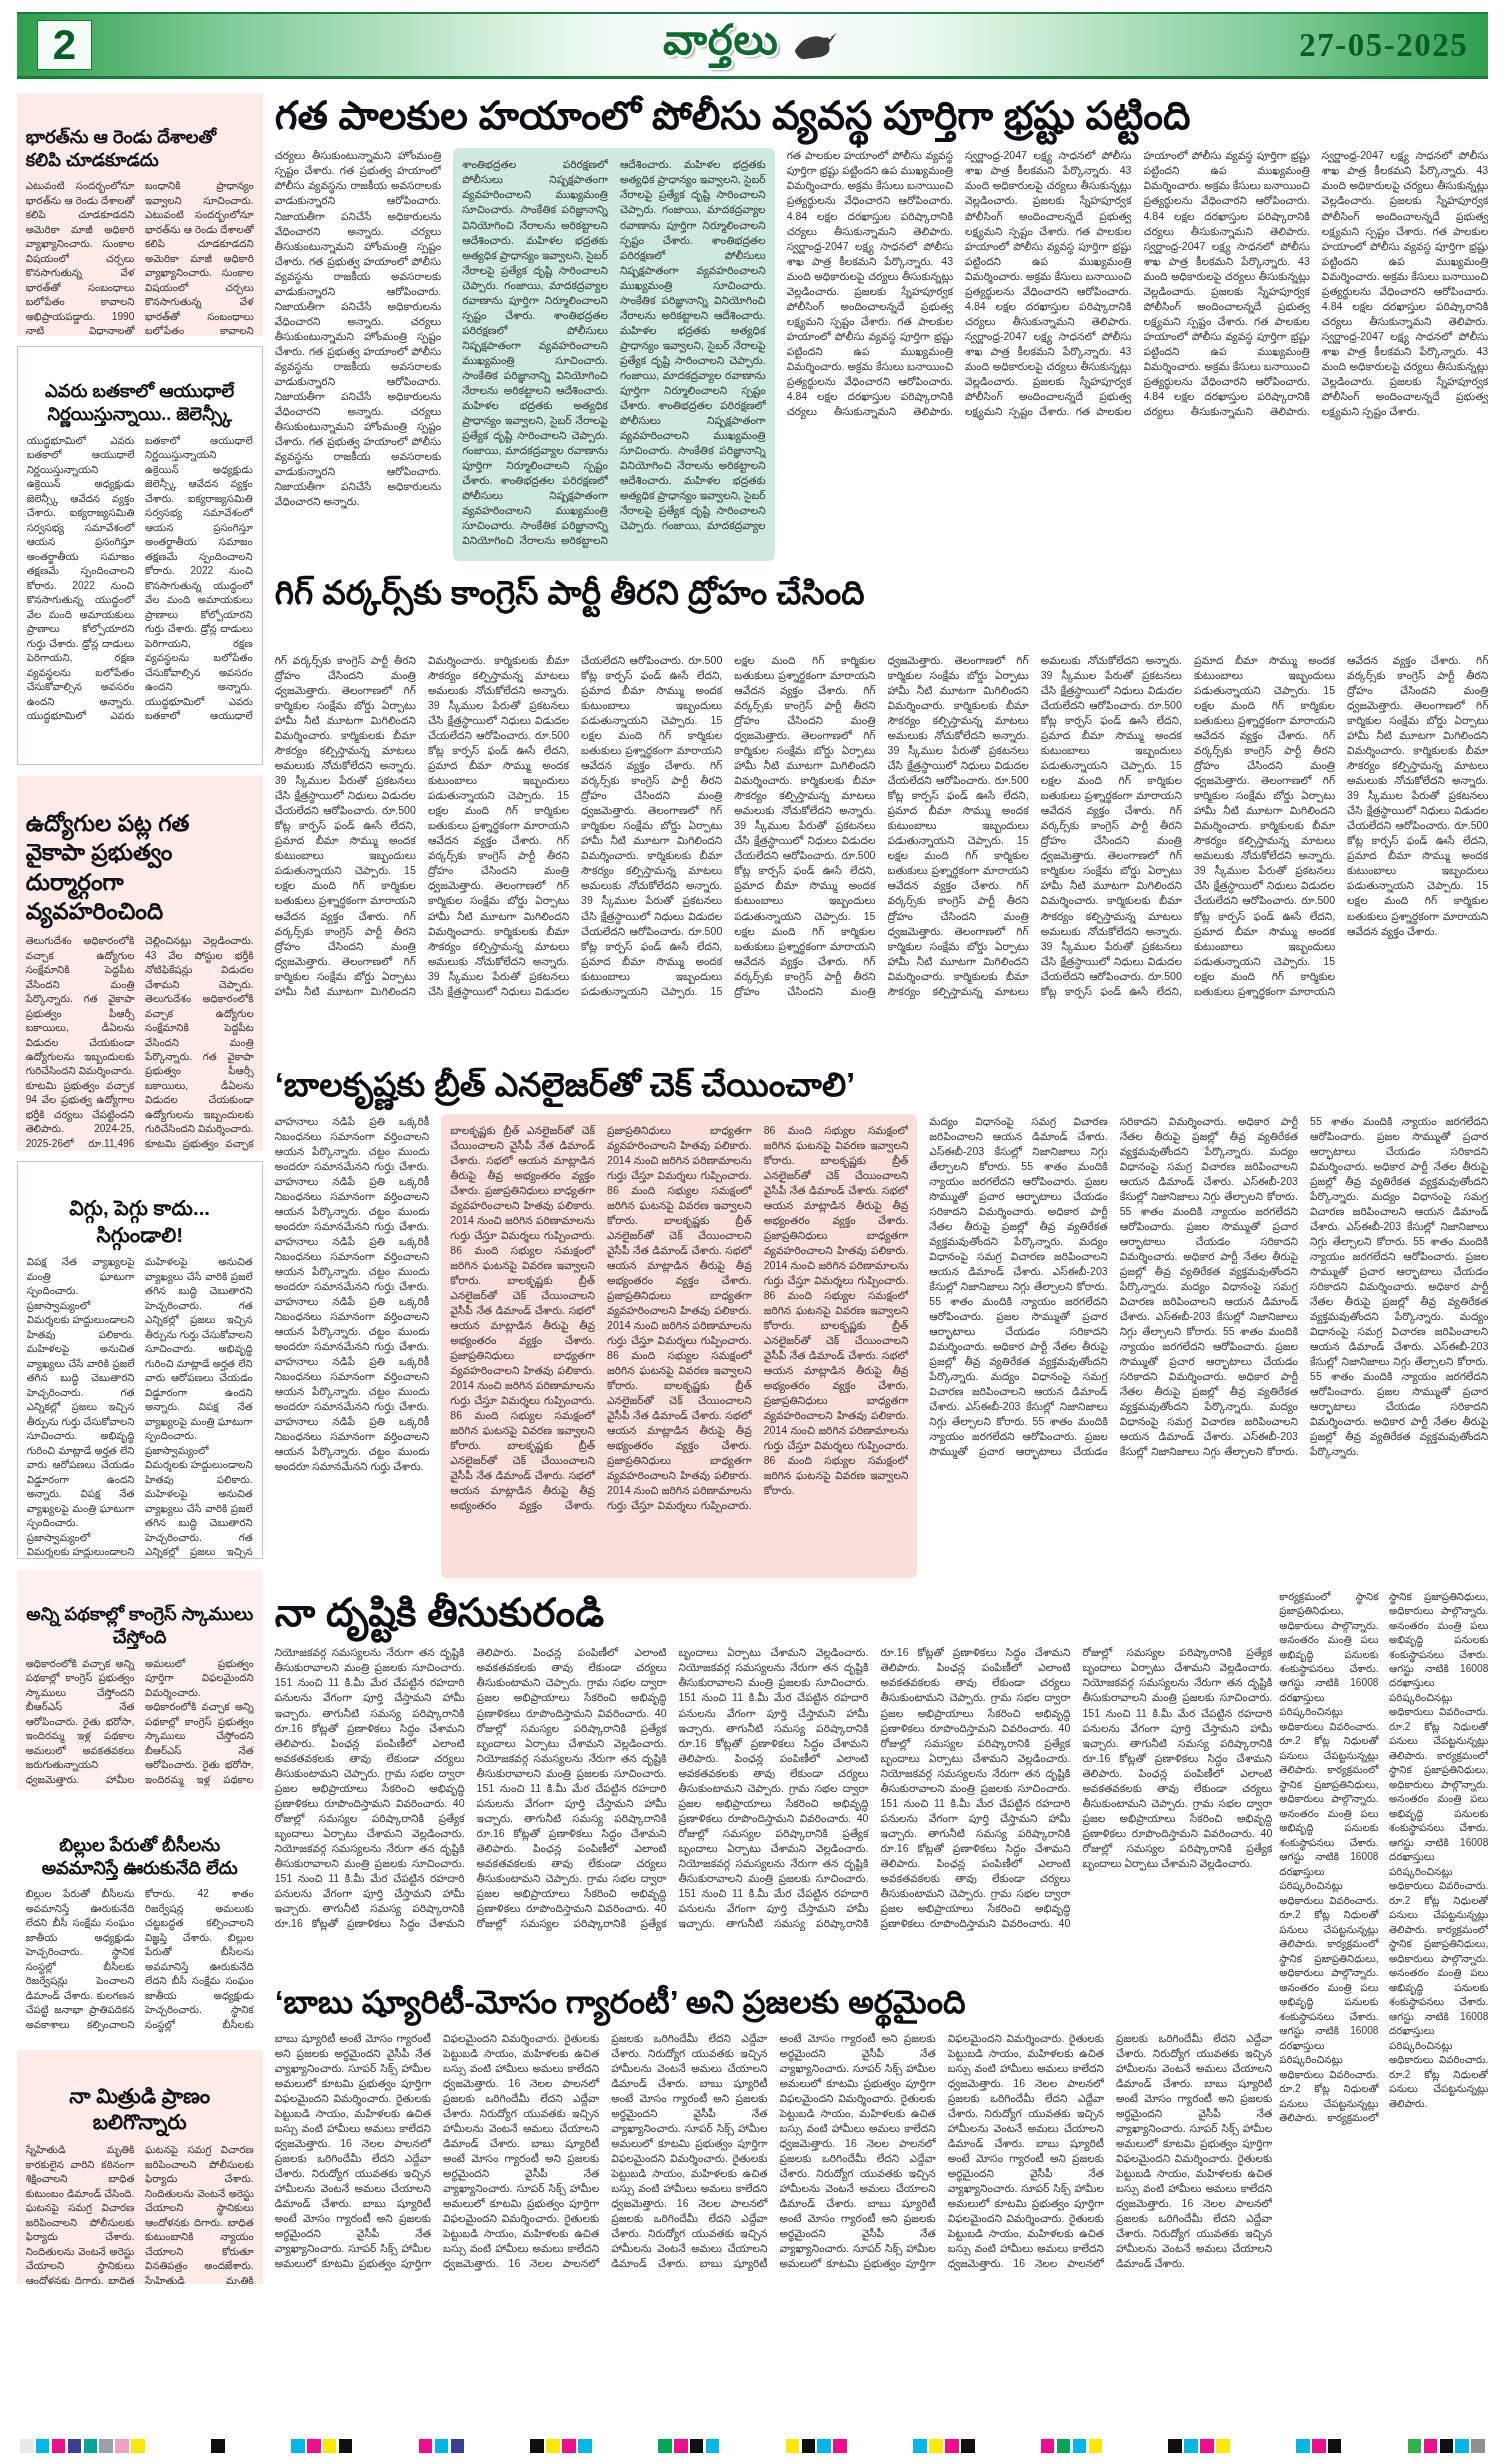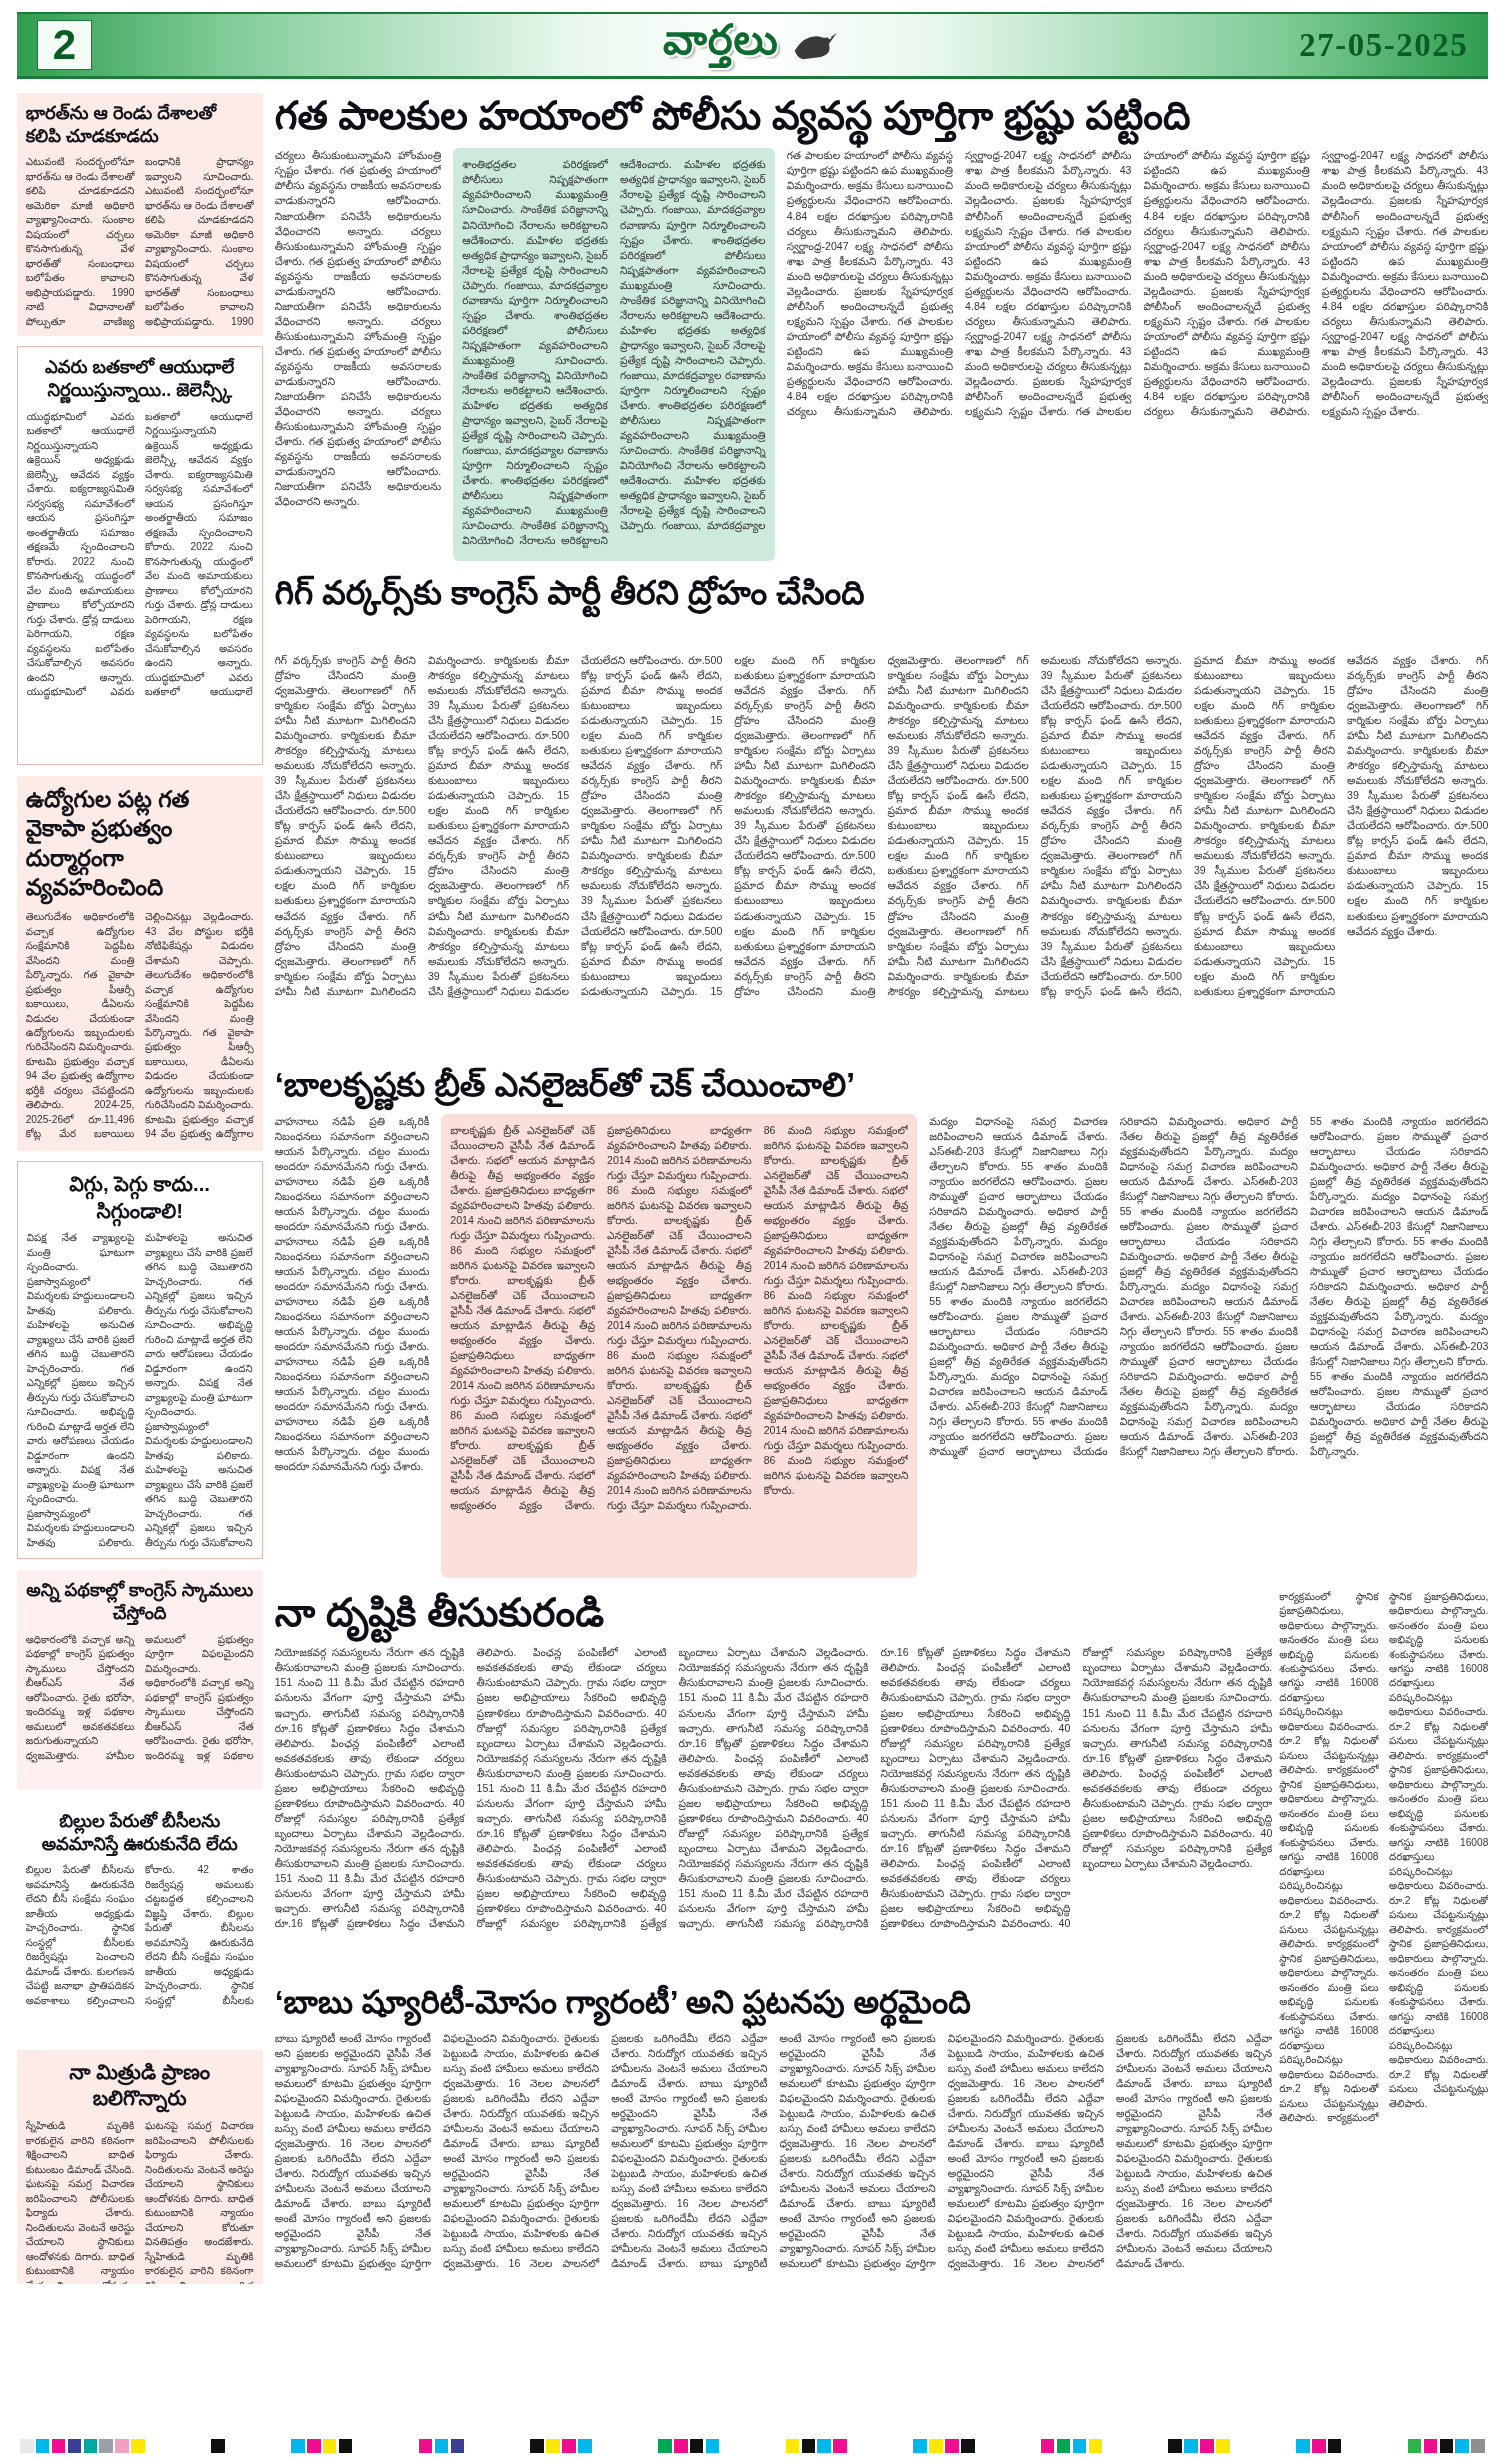--- a/index.html
+++ b/index.html
@@ -23,21 +23,21 @@
   
   .content { display:flex; gap:12px; height:2309px; overflow:hidden; }
   .sidebar { width:246px; flex:none; display:flex; flex-direction:column; gap:10.6px; }
   .main { flex:1; display:flex; flex-direction:column; gap:12px; min-width:0; }
 
   
   .sb-article { padding:9px 9px 7.6px; overflow:hidden; }
   .bg-pink { background:#fcebe7; }
   .bg-rose { background:#fdf0ee; }
   .bordered { border:0.8px solid #e3b9b1; }
-  .sb-headline { font-weight:bold; color:#14141c; line-height:1.28; margin-bottom:7.6px; }
+  .sb-headline { font-weight:bold; color:#14141c; line-height:1.28; margin-bottom:7.6px;margin-top:24px; }
   .sb-h-24 { font-size:18px; }
   .sb-h-27 { font-size:20.5px; }
   .sb-h-30 { font-size:23px; }
   .t-center { text-align:center; }
   .sb-body { column-count:2; column-gap:10.6px; font-size:10.2px; line-height:1.42; text-align:justify; overflow:hidden; color:#333; }
 
   
   .m-article { overflow:hidden; }
   .m-headline { font-weight:bold; color:#0e0e16; line-height:1.2; margin-bottom:9px; }
   .m-h-48 { font-size:39px; }
@@ -158,21 +158,21 @@
 
       <div class="bottom">
         <div class="bottom-left">
 
           <article class="m-article">
             <h1 class="m-headline m-h-48">నా దృష్టికి తీసుకురండి</h1>
             <div class="m-body c5 h-a4">నియోజకవర్గ సమస్యలను నేరుగా తన దృష్టికి తీసుకురావాలని మంత్రి ప్రజలకు సూచించారు. 151 నుంచి 11 కి.మీ మేర చేపట్టిన రహదారి పనులను వేగంగా పూర్తి చేస్తామని హామీ ఇచ్చారు. తాగునీటి సమస్య పరిష్కారానికి రూ.16 కోట్లతో ప్రణాళికలు సిద్ధం చేశామని తెలిపారు. పింఛన్ల పంపిణీలో ఎలాంటి అవకతవకలకు తావు లేకుండా చర్యలు తీసుకుంటామని చెప్పారు. గ్రామ సభల ద్వారా ప్రజల అభిప్రాయాలు సేకరించి అభివృద్ధి ప్రణాళికలు రూపొందిస్తామని వివరించారు. 40 రోజుల్లో సమస్యల పరిష్కారానికి ప్రత్యేక బృందాలు ఏర్పాటు చేశామని వెల్లడించారు. నియోజకవర్గ సమస్యలను నేరుగా తన దృష్టికి తీసుకురావాలని మంత్రి ప్రజలకు సూచించారు. 151 నుంచి 11 కి.మీ మేర చేపట్టిన రహదారి పనులను వేగంగా పూర్తి చేస్తామని హామీ ఇచ్చారు. తాగునీటి సమస్య పరిష్కారానికి రూ.16 కోట్లతో ప్రణాళికలు సిద్ధం చేశామని తెలిపారు. పింఛన్ల పంపిణీలో ఎలాంటి అవకతవకలకు తావు లేకుండా చర్యలు తీసుకుంటామని చెప్పారు. గ్రామ సభల ద్వారా ప్రజల అభిప్రాయాలు సేకరించి అభివృద్ధి ప్రణాళికలు రూపొందిస్తామని వివరించారు. 40 రోజుల్లో సమస్యల పరిష్కారానికి ప్రత్యేక బృందాలు ఏర్పాటు చేశామని వెల్లడించారు. నియోజకవర్గ సమస్యలను నేరుగా తన దృష్టికి తీసుకురావాలని మంత్రి ప్రజలకు సూచించారు. 151 నుంచి 11 కి.మీ మేర చేపట్టిన రహదారి పనులను వేగంగా పూర్తి చేస్తామని హామీ ఇచ్చారు. తాగునీటి సమస్య పరిష్కారానికి రూ.16 కోట్లతో ప్రణాళికలు సిద్ధం చేశామని తెలిపారు. పింఛన్ల పంపిణీలో ఎలాంటి అవకతవకలకు తావు లేకుండా చర్యలు తీసుకుంటామని చెప్పారు. గ్రామ సభల ద్వారా ప్రజల అభిప్రాయాలు సేకరించి అభివృద్ధి ప్రణాళికలు రూపొందిస్తామని వివరించారు. 40 రోజుల్లో సమస్యల పరిష్కారానికి ప్రత్యేక బృందాలు ఏర్పాటు చేశామని వెల్లడించారు. నియోజకవర్గ సమస్యలను నేరుగా తన దృష్టికి తీసుకురావాలని మంత్రి ప్రజలకు సూచించారు. 151 నుంచి 11 కి.మీ మేర చేపట్టిన రహదారి పనులను వేగంగా పూర్తి చేస్తామని హామీ ఇచ్చారు. తాగునీటి సమస్య పరిష్కారానికి రూ.16 కోట్లతో ప్రణాళికలు సిద్ధం చేశామని తెలిపారు. పింఛన్ల పంపిణీలో ఎలాంటి అవకతవకలకు తావు లేకుండా చర్యలు తీసుకుంటామని చెప్పారు. గ్రామ సభల ద్వారా ప్రజల అభిప్రాయాలు సేకరించి అభివృద్ధి ప్రణాళికలు రూపొందిస్తామని వివరించారు. 40 రోజుల్లో సమస్యల పరిష్కారానికి ప్రత్యేక బృందాలు ఏర్పాటు చేశామని వెల్లడించారు. నియోజకవర్గ సమస్యలను నేరుగా తన దృష్టికి తీసుకురావాలని మంత్రి ప్రజలకు సూచించారు. 151 నుంచి 11 కి.మీ మేర చేపట్టిన రహదారి పనులను వేగంగా పూర్తి చేస్తామని హామీ ఇచ్చారు. తాగునీటి సమస్య పరిష్కారానికి రూ.16 కోట్లతో ప్రణాళికలు సిద్ధం చేశామని తెలిపారు. పింఛన్ల పంపిణీలో ఎలాంటి అవకతవకలకు తావు లేకుండా చర్యలు తీసుకుంటామని చెప్పారు. గ్రామ సభల ద్వారా ప్రజల అభిప్రాయాలు సేకరించి అభివృద్ధి ప్రణాళికలు రూపొందిస్తామని వివరించారు. 40 రోజుల్లో సమస్యల పరిష్కారానికి ప్రత్యేక బృందాలు ఏర్పాటు చేశామని వెల్లడించారు. నియోజకవర్గ సమస్యలను నేరుగా తన దృష్టికి తీసుకురావాలని మంత్రి ప్రజలకు సూచించారు. 151 నుంచి 11 కి.మీ మేర చేపట్టిన రహదారి పనులను వేగంగా పూర్తి చేస్తామని హామీ ఇచ్చారు. తాగునీటి సమస్య పరిష్కారానికి రూ.16 కోట్లతో ప్రణాళికలు సిద్ధం చేశామని తెలిపారు. పింఛన్ల పంపిణీలో ఎలాంటి అవకతవకలకు తావు లేకుండా చర్యలు తీసుకుంటామని చెప్పారు. గ్రామ సభల ద్వారా ప్రజల అభిప్రాయాలు సేకరించి అభివృద్ధి ప్రణాళికలు రూపొందిస్తామని వివరించారు. 40 రోజుల్లో సమస్యల పరిష్కారానికి ప్రత్యేక బృందాలు ఏర్పాటు చేశామని వెల్లడించారు. నియోజకవర్గ సమస్యలను నేరుగా తన దృష్టికి తీసుకురావాలని మంత్రి ప్రజలకు సూచించారు. 151 నుంచి 11 కి.మీ మేర చేపట్టిన రహదారి పనులను వేగంగా పూర్తి చేస్తామని హామీ ఇచ్చారు. తాగునీటి సమస్య పరిష్కారానికి రూ.16 కోట్లతో ప్రణాళికలు సిద్ధం చేశామని తెలిపారు. పింఛన్ల పంపిణీలో ఎలాంటి అవకతవకలకు తావు లేకుండా చర్యలు తీసుకుంటామని చెప్పారు. గ్రామ సభల ద్వారా ప్రజల అభిప్రాయాలు సేకరించి అభివృద్ధి ప్రణాళికలు రూపొందిస్తామని వివరించారు. 40 రోజుల్లో సమస్యల పరిష్కారానికి ప్రత్యేక బృందాలు ఏర్పాటు చేశామని వెల్లడించారు.</div>
           </article>
 
           <article class="m-article a5-body" style="display:flex;flex-direction:column">
-            <h1 class="m-headline m-h-42">‘బాబు ష్యూరిటీ-మోసం గ్యారంటీ’ అని ప్ఘటనపు అర్థమైంది</h1>
+            <h1 class="m-headline m-h-42">‘బాబు ష్యూరిటీ-మోసం గ్యారంటీ’ అని ప్రజలకు అర్థమైంది</h1>
             <div class="m-body c6" style="flex:1;min-height:0">బాబు ష్యూరిటీ అంటే మోసం గ్యారంటీ అని ప్రజలకు అర్థమైందని వైసీపీ నేత వ్యాఖ్యానించారు. సూపర్ సిక్స్ హామీల అమలులో కూటమి ప్రభుత్వం పూర్తిగా విఫలమైందని విమర్శించారు. రైతులకు పెట్టుబడి సాయం, మహిళలకు ఉచిత బస్సు వంటి హామీలు అమలు కాలేదని ధ్వజమెత్తారు. 16 నెలల పాలనలో ప్రజలకు ఒరిగిందేమీ లేదని ఎద్దేవా చేశారు. నిరుద్యోగ యువతకు ఇచ్చిన హామీలను వెంటనే అమలు చేయాలని డిమాండ్ చేశారు. బాబు ష్యూరిటీ అంటే మోసం గ్యారంటీ అని ప్రజలకు అర్థమైందని వైసీపీ నేత వ్యాఖ్యానించారు. సూపర్ సిక్స్ హామీల అమలులో కూటమి ప్రభుత్వం పూర్తిగా విఫలమైందని విమర్శించారు. రైతులకు పెట్టుబడి సాయం, మహిళలకు ఉచిత బస్సు వంటి హామీలు అమలు కాలేదని ధ్వజమెత్తారు. 16 నెలల పాలనలో ప్రజలకు ఒరిగిందేమీ లేదని ఎద్దేవా చేశారు. నిరుద్యోగ యువతకు ఇచ్చిన హామీలను వెంటనే అమలు చేయాలని డిమాండ్ చేశారు. బాబు ష్యూరిటీ అంటే మోసం గ్యారంటీ అని ప్రజలకు అర్థమైందని వైసీపీ నేత వ్యాఖ్యానించారు. సూపర్ సిక్స్ హామీల అమలులో కూటమి ప్రభుత్వం పూర్తిగా విఫలమైందని విమర్శించారు. రైతులకు పెట్టుబడి సాయం, మహిళలకు ఉచిత బస్సు వంటి హామీలు అమలు కాలేదని ధ్వజమెత్తారు. 16 నెలల పాలనలో ప్రజలకు ఒరిగిందేమీ లేదని ఎద్దేవా చేశారు. నిరుద్యోగ యువతకు ఇచ్చిన హామీలను వెంటనే అమలు చేయాలని డిమాండ్ చేశారు. బాబు ష్యూరిటీ అంటే మోసం గ్యారంటీ అని ప్రజలకు అర్థమైందని వైసీపీ నేత వ్యాఖ్యానించారు. సూపర్ సిక్స్ హామీల అమలులో కూటమి ప్రభుత్వం పూర్తిగా విఫలమైందని విమర్శించారు. రైతులకు పెట్టుబడి సాయం, మహిళలకు ఉచిత బస్సు వంటి హామీలు అమలు కాలేదని ధ్వజమెత్తారు. 16 నెలల పాలనలో ప్రజలకు ఒరిగిందేమీ లేదని ఎద్దేవా చేశారు. నిరుద్యోగ యువతకు ఇచ్చిన హామీలను వెంటనే అమలు చేయాలని డిమాండ్ చేశారు. బాబు ష్యూరిటీ అంటే మోసం గ్యారంటీ అని ప్రజలకు అర్థమైందని వైసీపీ నేత వ్యాఖ్యానించారు. సూపర్ సిక్స్ హామీల అమలులో కూటమి ప్రభుత్వం పూర్తిగా విఫలమైందని విమర్శించారు. రైతులకు పెట్టుబడి సాయం, మహిళలకు ఉచిత బస్సు వంటి హామీలు అమలు కాలేదని ధ్వజమెత్తారు. 16 నెలల పాలనలో ప్రజలకు ఒరిగిందేమీ లేదని ఎద్దేవా చేశారు. నిరుద్యోగ యువతకు ఇచ్చిన హామీలను వెంటనే అమలు చేయాలని డిమాండ్ చేశారు. బాబు ష్యూరిటీ అంటే మోసం గ్యారంటీ అని ప్రజలకు అర్థమైందని వైసీపీ నేత వ్యాఖ్యానించారు. సూపర్ సిక్స్ హామీల అమలులో కూటమి ప్రభుత్వం పూర్తిగా విఫలమైందని విమర్శించారు. రైతులకు పెట్టుబడి సాయం, మహిళలకు ఉచిత బస్సు వంటి హామీలు అమలు కాలేదని ధ్వజమెత్తారు. 16 నెలల పాలనలో ప్రజలకు ఒరిగిందేమీ లేదని ఎద్దేవా చేశారు. నిరుద్యోగ యువతకు ఇచ్చిన హామీలను వెంటనే అమలు చేయాలని డిమాండ్ చేశారు. బాబు ష్యూరిటీ అంటే మోసం గ్యారంటీ అని ప్రజలకు అర్థమైందని వైసీపీ నేత వ్యాఖ్యానించారు. సూపర్ సిక్స్ హామీల అమలులో కూటమి ప్రభుత్వం పూర్తిగా విఫలమైందని విమర్శించారు. రైతులకు పెట్టుబడి సాయం, మహిళలకు ఉచిత బస్సు వంటి హామీలు అమలు కాలేదని ధ్వజమెత్తారు. 16 నెలల పాలనలో ప్రజలకు ఒరిగిందేమీ లేదని ఎద్దేవా చేశారు. నిరుద్యోగ యువతకు ఇచ్చిన హామీలను వెంటనే అమలు చేయాలని డిమాండ్ చేశారు. బాబు ష్యూరిటీ అంటే మోసం గ్యారంటీ అని ప్రజలకు అర్థమైందని వైసీపీ నేత వ్యాఖ్యానించారు. సూపర్ సిక్స్ హామీల అమలులో కూటమి ప్రభుత్వం పూర్తిగా విఫలమైందని విమర్శించారు. రైతులకు పెట్టుబడి సాయం, మహిళలకు ఉచిత బస్సు వంటి హామీలు అమలు కాలేదని ధ్వజమెత్తారు. 16 నెలల పాలనలో ప్రజలకు ఒరిగిందేమీ లేదని ఎద్దేవా చేశారు. నిరుద్యోగ యువతకు ఇచ్చిన హామీలను వెంటనే అమలు చేయాలని డిమాండ్ చేశారు.</div>
           </article>
 
         </div>
 
         <div class="right-rail">
           <div class="rail-body">కార్యక్రమంలో స్థానిక ప్రజాప్రతినిధులు, అధికారులు పాల్గొన్నారు. అనంతరం మంత్రి పలు అభివృద్ధి పనులకు శంకుస్థాపనలు చేశారు. ఆగస్టు నాటికి 16008 దరఖాస్తులు పరిష్కరించినట్లు అధికారులు వివరించారు. రూ.2 కోట్ల నిధులతో పనులు చేపట్టనున్నట్లు తెలిపారు. కార్యక్రమంలో స్థానిక ప్రజాప్రతినిధులు, అధికారులు పాల్గొన్నారు. అనంతరం మంత్రి పలు అభివృద్ధి పనులకు శంకుస్థాపనలు చేశారు. ఆగస్టు నాటికి 16008 దరఖాస్తులు పరిష్కరించినట్లు అధికారులు వివరించారు. రూ.2 కోట్ల నిధులతో పనులు చేపట్టనున్నట్లు తెలిపారు. కార్యక్రమంలో స్థానిక ప్రజాప్రతినిధులు, అధికారులు పాల్గొన్నారు. అనంతరం మంత్రి పలు అభివృద్ధి పనులకు శంకుస్థాపనలు చేశారు. ఆగస్టు నాటికి 16008 దరఖాస్తులు పరిష్కరించినట్లు అధికారులు వివరించారు. రూ.2 కోట్ల నిధులతో పనులు చేపట్టనున్నట్లు తెలిపారు. కార్యక్రమంలో స్థానిక ప్రజాప్రతినిధులు, అధికారులు పాల్గొన్నారు. అనంతరం మంత్రి పలు అభివృద్ధి పనులకు శంకుస్థాపనలు చేశారు. ఆగస్టు నాటికి 16008 దరఖాస్తులు పరిష్కరించినట్లు అధికారులు వివరించారు. రూ.2 కోట్ల నిధులతో పనులు చేపట్టనున్నట్లు తెలిపారు. కార్యక్రమంలో స్థానిక ప్రజాప్రతినిధులు, అధికారులు పాల్గొన్నారు. అనంతరం మంత్రి పలు అభివృద్ధి పనులకు శంకుస్థాపనలు చేశారు. ఆగస్టు నాటికి 16008 దరఖాస్తులు పరిష్కరించినట్లు అధికారులు వివరించారు. రూ.2 కోట్ల నిధులతో పనులు చేపట్టనున్నట్లు తెలిపారు. కార్యక్రమంలో స్థానిక ప్రజాప్రతినిధులు, అధికారులు పాల్గొన్నారు. అనంతరం మంత్రి పలు అభివృద్ధి పనులకు శంకుస్థాపనలు చేశారు. ఆగస్టు నాటికి 16008 దరఖాస్తులు పరిష్కరించినట్లు అధికారులు వివరించారు. రూ.2 కోట్ల నిధులతో పనులు చేపట్టనున్నట్లు తెలిపారు.</div>
         </div>
       </div>
 

